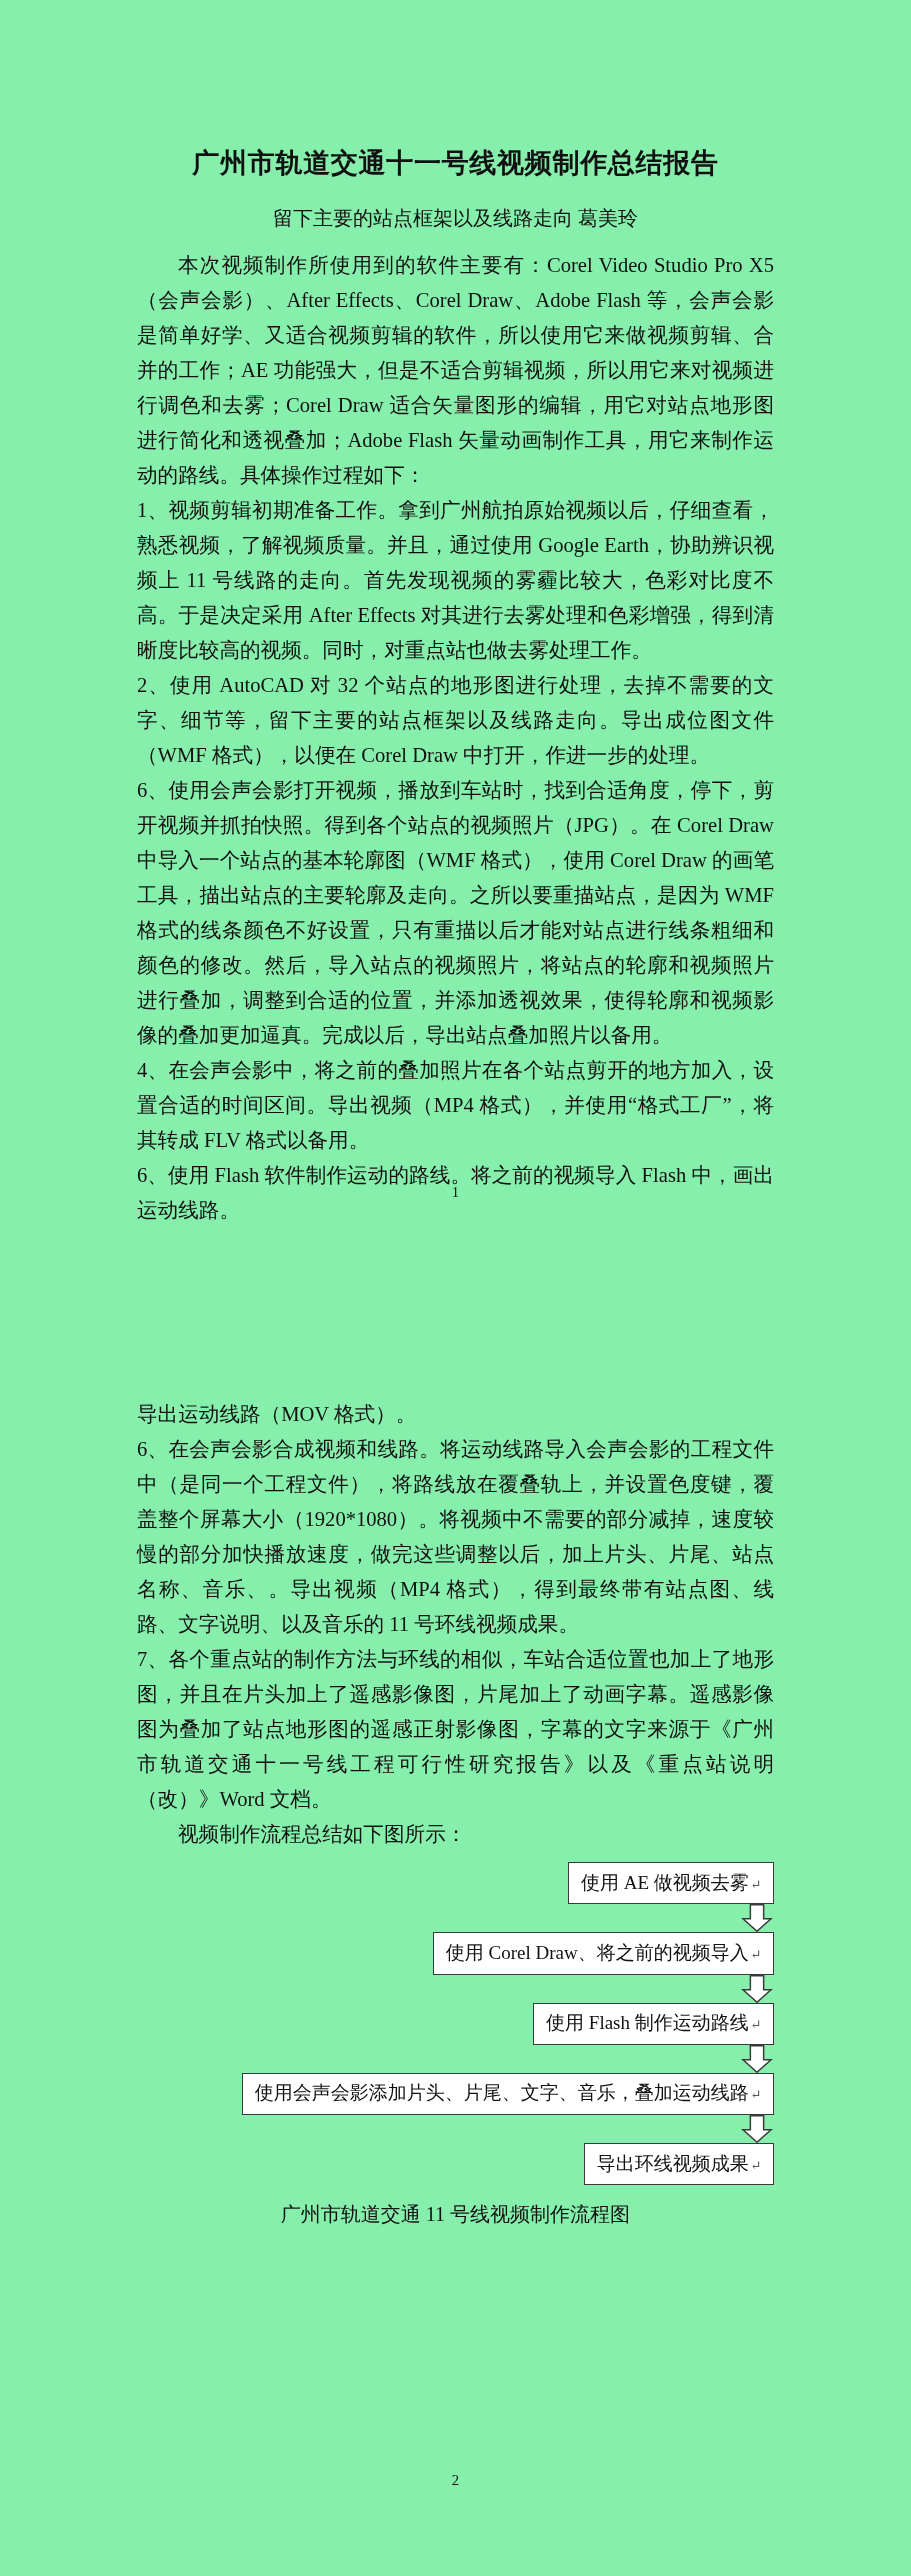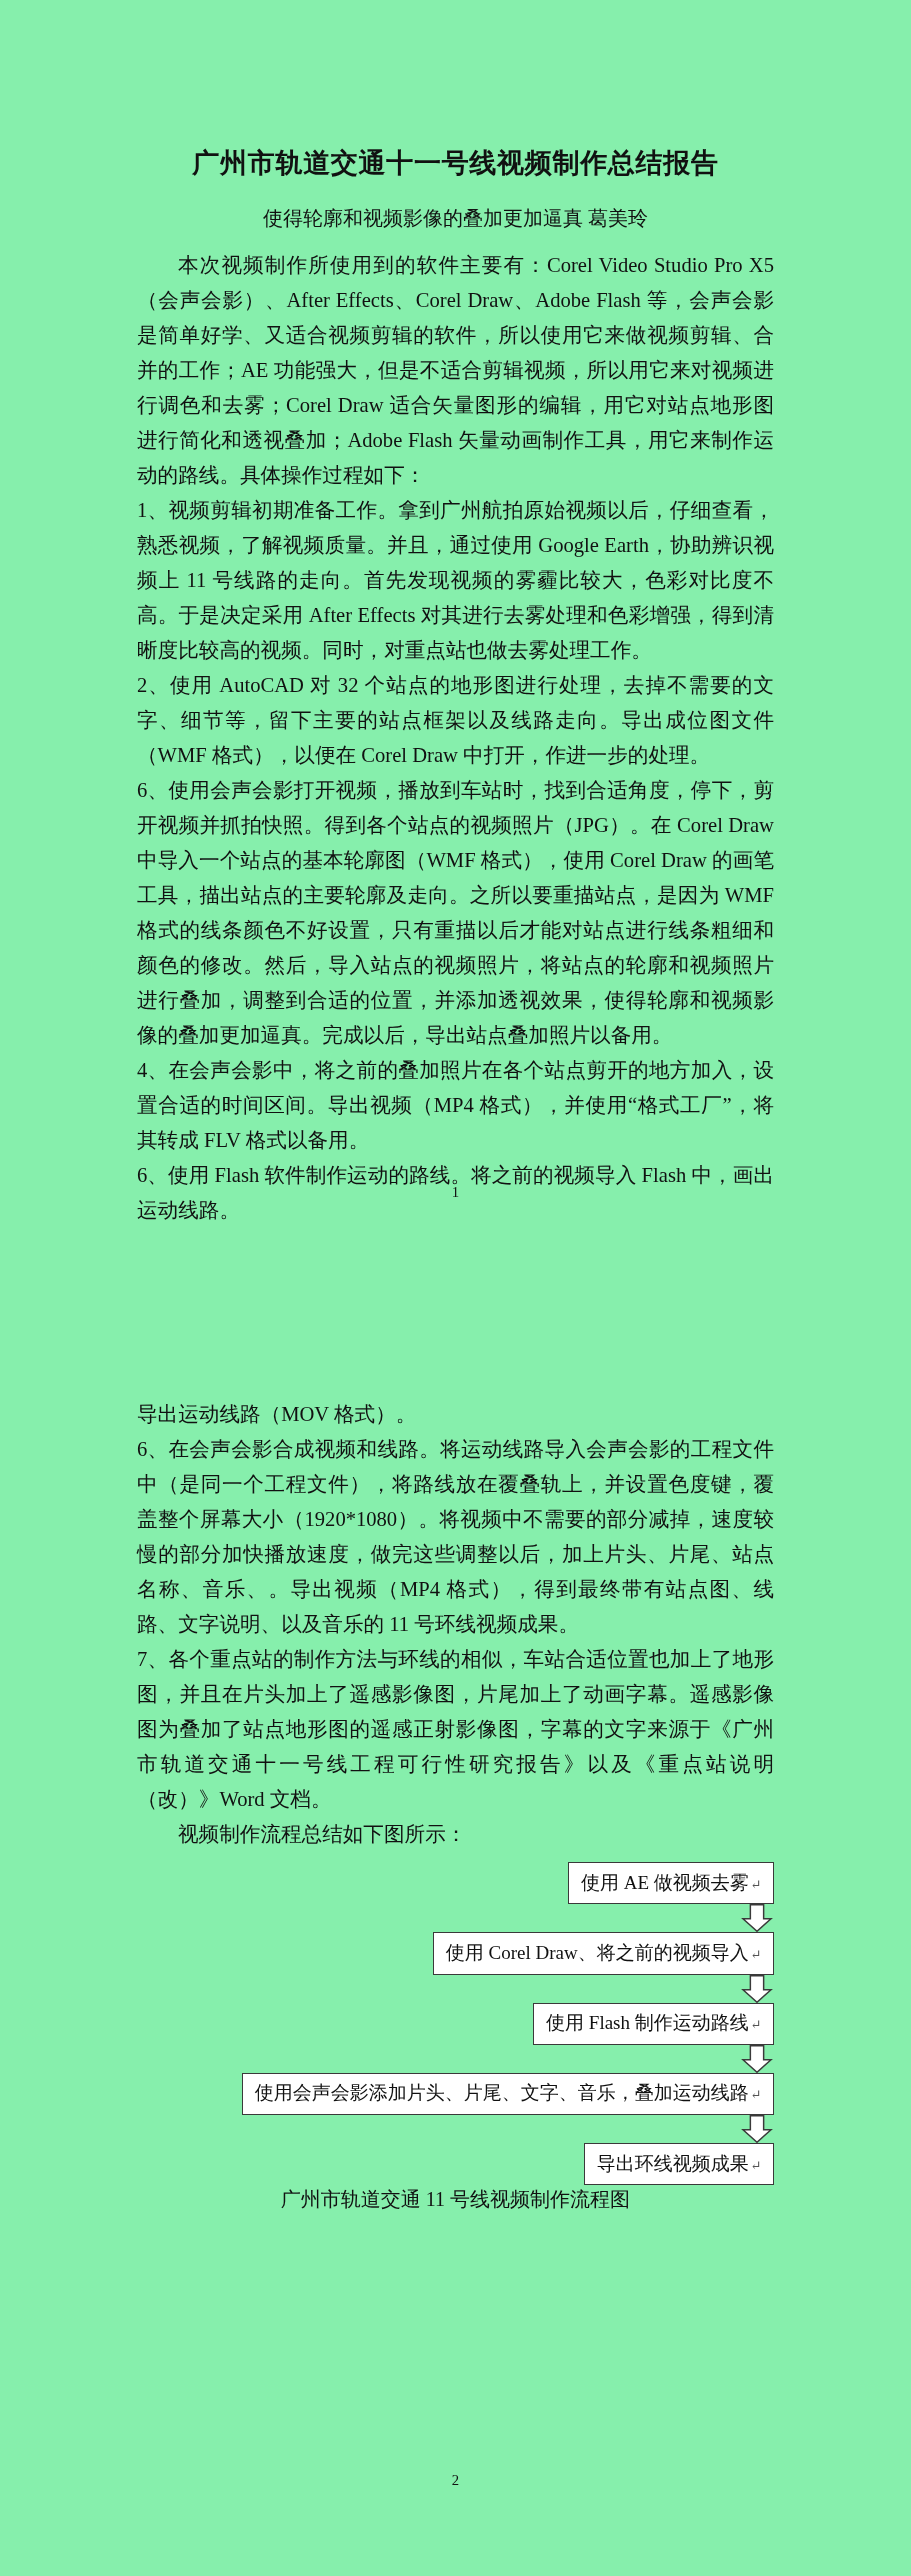--- a/index.html
+++ b/index.html
@@ -44,32 +44,32 @@
   }
   .fbox {
     border:1.5px solid #3a3a3a; background:#ffffff;
     padding:6.6px 11.7px; font-size:19px; line-height:25px;
     white-space:nowrap; text-align:center;
   }
   .ret { font-size:13.2px; color:#555; margin-left:1.5px; }
   .flow-arrow { height:28px; display:block; }
 
   .flow-caption {
-    margin-top:1px; text-align:center; font-size:20px; line-height:26.4px;
+    margin-top:16px; text-align:center; font-size:20px; line-height:26.4px;
   }
 </style>
 </head>
 <body>
 
 <div class="doc">
 
   <div class="page page-1">
     <div class="content">
       <h1 class="doc-title">广州市轨道交通十一号线视频制作总结报告</h1>
-      <div class="byline">使得轮廓和视频影像的叠加更加逼真  葛美玲</div>
+      <div class="byline">留下主要的站点框架以及线路走向  葛美玲</div>
       <div class="body-block">
         <p class="para indent">本次视频制作所使用到的软件主要有：Corel Video Studio Pro X5（会声会影）、After Effects、Corel Draw、Adobe Flash 等，会声会影是简单好学、又适合视频剪辑的软件，所以使用它来做视频剪辑、合并的工作；AE 功能强大，但是不适合剪辑视频，所以用它来对视频进行调色和去雾；Corel Draw 适合矢量图形的编辑，用它对站点地形图进行简化和透视叠加；Adobe Flash 矢量动画制作工具，用它来制作运动的路线。具体操作过程如下：</p>
         <p class="para">1、视频剪辑初期准备工作。拿到广州航拍原始视频以后，仔细查看，熟悉视频，了解视频质量。并且，通过使用 Google Earth，协助辨识视频上 11 号线路的走向。首先发现视频的雾霾比较大，色彩对比度不高。于是决定采用 After Effects 对其进行去雾处理和色彩增强，得到清晰度比较高的视频。同时，对重点站也做去雾处理工作。</p>
         <p class="para">2、使用 AutoCAD 对 32 个站点的地形图进行处理，去掉不需要的文字、细节等，留下主要的站点框架以及线路走向。导出成位图文件（WMF 格式），以便在 Corel Draw 中打开，作进一步的处理。</p>
         <p class="para">6、使用会声会影打开视频，播放到车站时，找到合适角度，停下，剪开视频并抓拍快照。得到各个站点的视频照片（JPG）。在 Corel Draw 中导入一个站点的基本轮廓图（WMF 格式），使用 Corel Draw 的画笔工具，描出站点的主要轮廓及走向。之所以要重描站点，是因为 WMF 格式的线条颜色不好设置，只有重描以后才能对站点进行线条粗细和颜色的修改。然后，导入站点的视频照片，将站点的轮廓和视频照片进行叠加，调整到合适的位置，并添加透视效果，使得轮廓和视频影像的叠加更加逼真。完成以后，导出站点叠加照片以备用。</p>
         <p class="para">4、在会声会影中，将之前的叠加照片在各个站点剪开的地方加入，设置合适的时间区间。导出视频（MP4 格式），并使用“格式工厂”，将其转成 FLV 格式以备用。</p>
         <p class="para">6、使用 Flash 软件制作运动的路线。将之前的视频导入 Flash 中，画出运动线路。</p>
       </div>
     </div>
     <div class="page-num">1</div>

